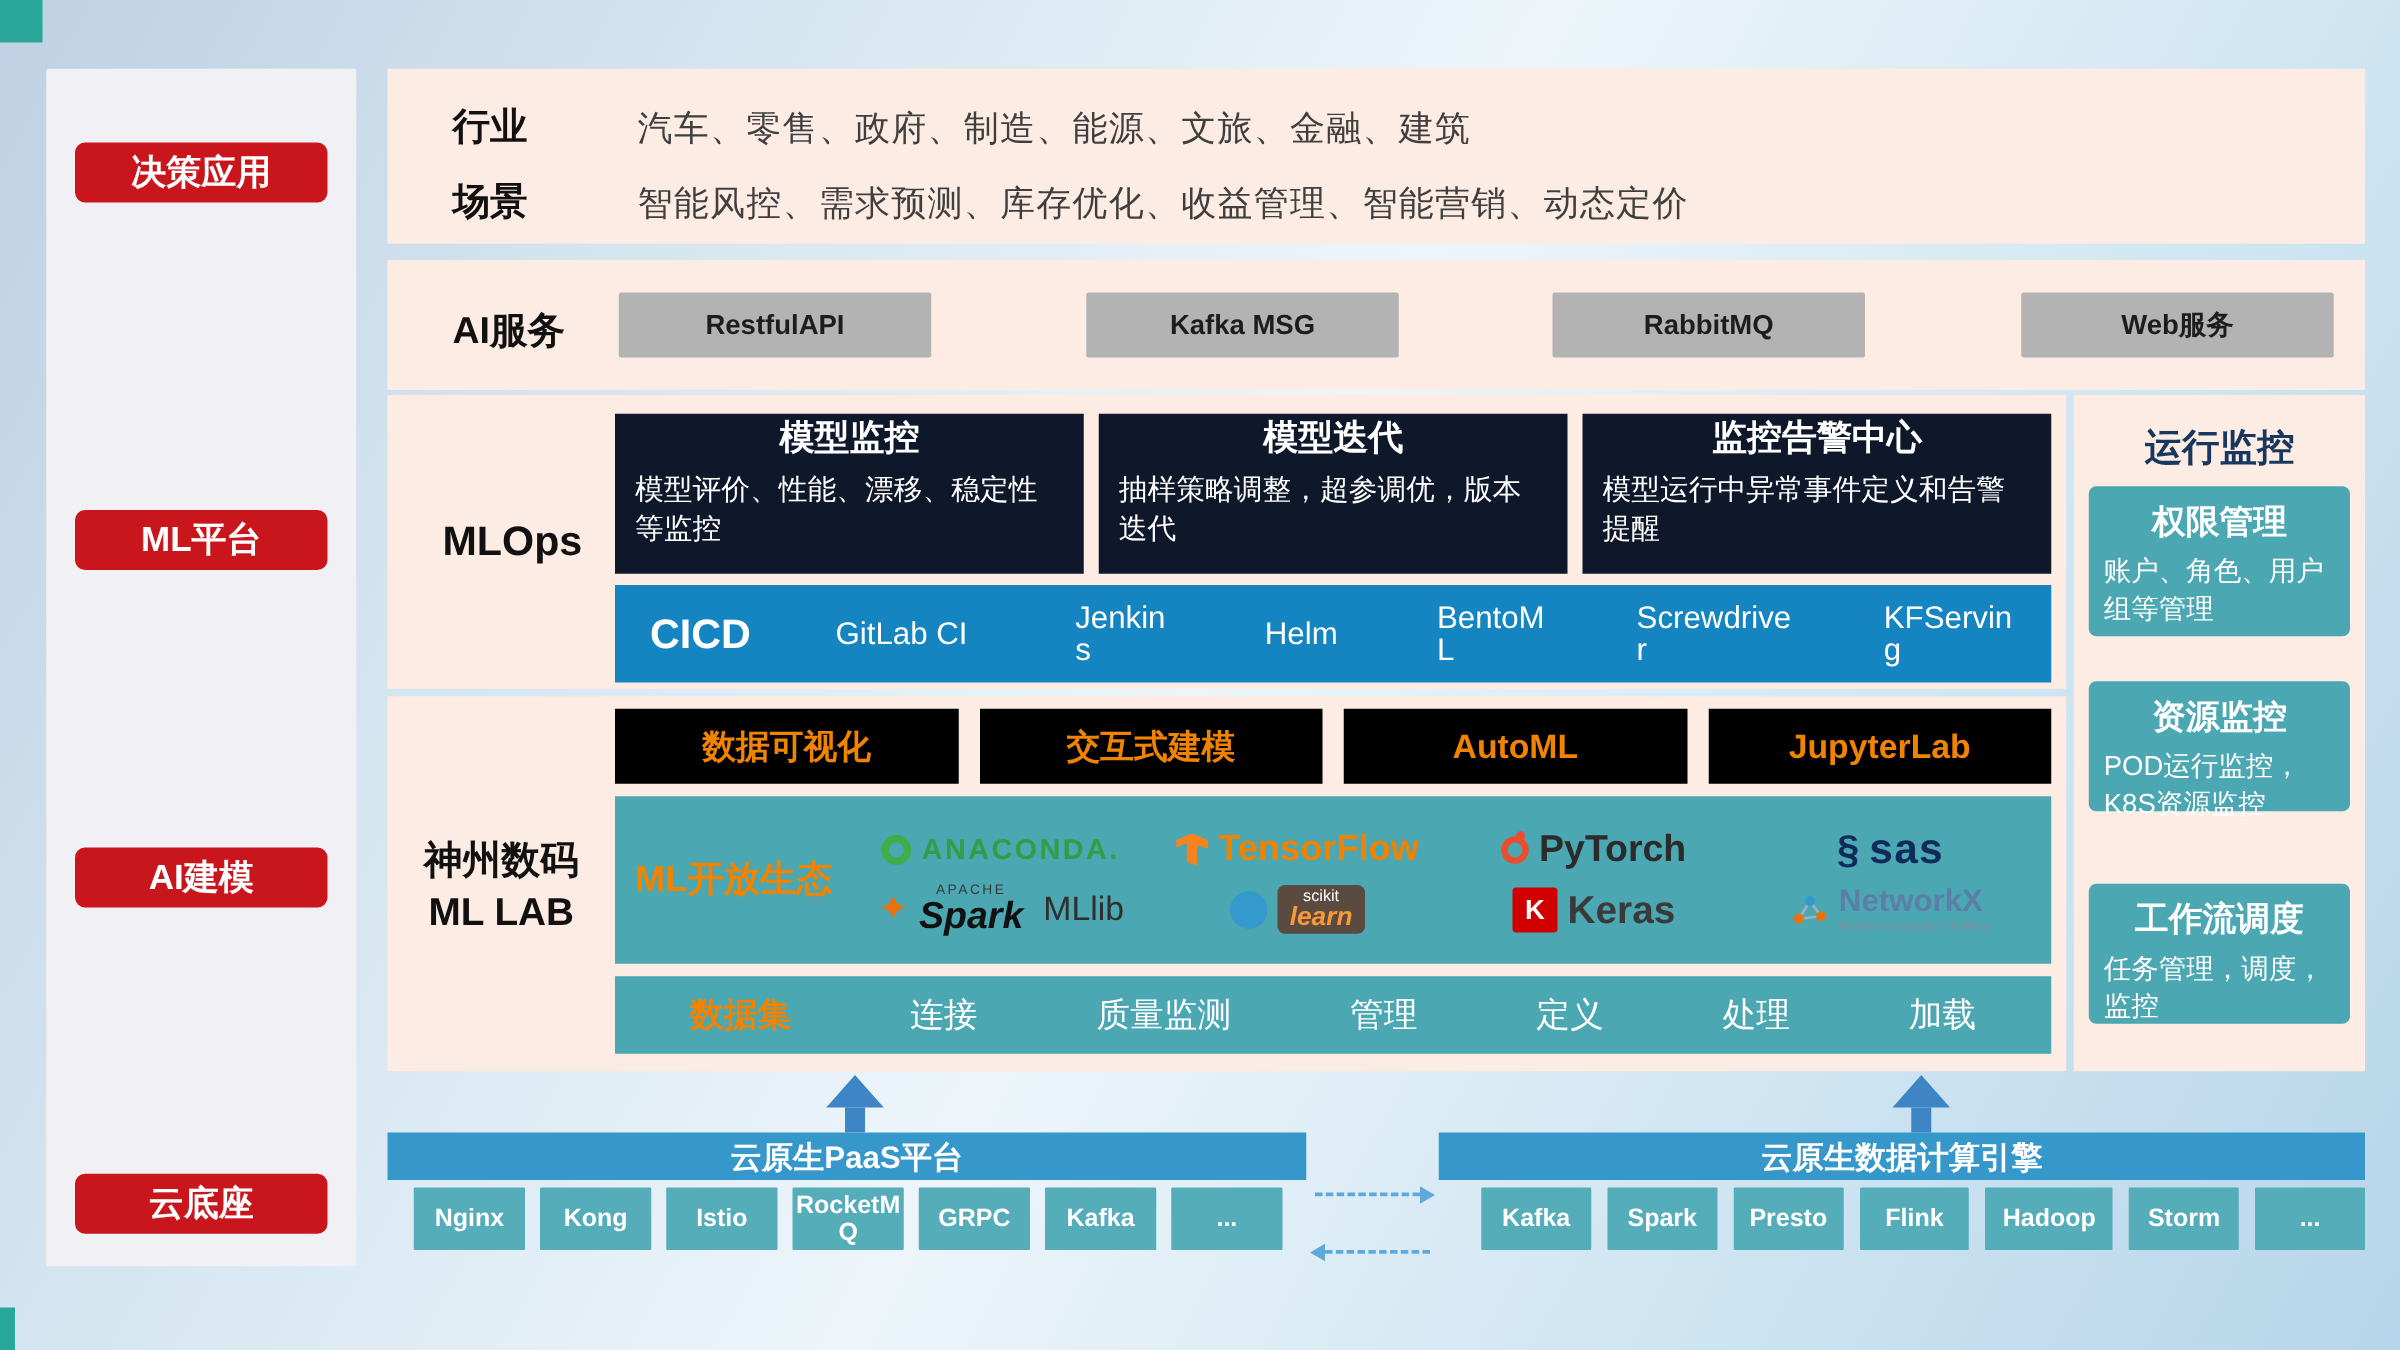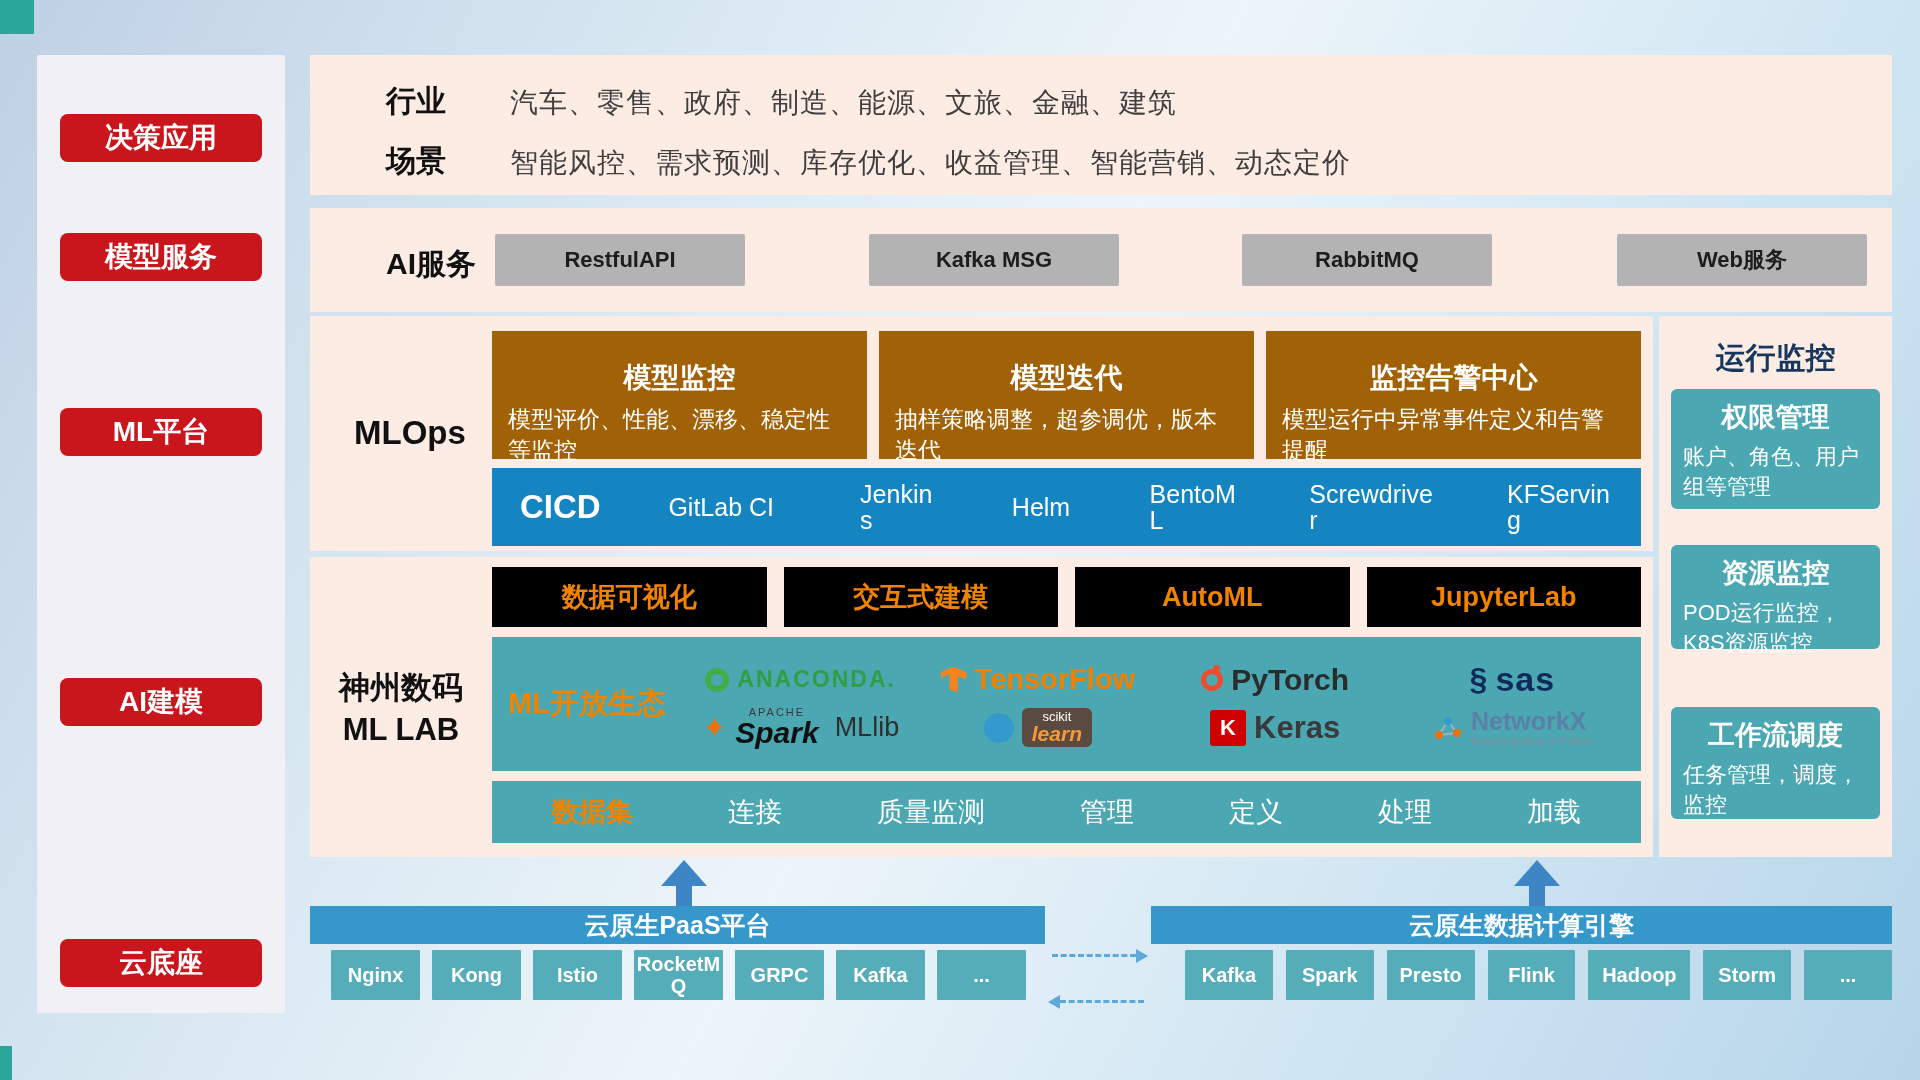--- a/index.html
+++ b/index.html
@@ -16,28 +16,28 @@
     font-weight:bold; font-size:28px; display:flex; align-items:center; justify-content:center; border-radius:8px; }
 
   .panel { position:absolute; background:#fdece4; }
   .top-panel { left:310px; top:55px; width:1582px; height:140px; }
   .ai-panel { left:310px; top:208px; width:1582px; height:104px; }
   .mlops-panel { left:310px; top:316px; width:1343px; height:235px; }
   .monitor-panel { left:1659px; top:316px; width:233px; height:541px; }
   .mllab-panel { left:310px; top:557px; width:1343px; height:300px; }
 
   .blk-label { position:absolute; font-weight:bold; color:#111; }
-  .row-label { position:absolute; font-size:30px; font-weight:bold; color:#111;margin-left:24px; }
+  .row-label { position:absolute; font-size:30px; font-weight:bold; color:#111; }
   .row-text { position:absolute; font-size:28px; color:#3f3f3f; letter-spacing:1px; }
 
   .gray-btn { position:absolute; top:26px; width:250px; height:52px; background:#b3b3b3; color:#1d1d1d;
     font-size:22px; font-weight:600; display:flex; align-items:center; justify-content:center; border-radius:2px; }
 
   .mlops-cards { position:absolute; left:182px; top:15px; width:1149px; height:128px; display:flex; gap:12px; }
-  .blue-card { flex:1; background:#a16207; color:#fff; padding:28px 16px 8px; }
+  .blue-card { flex:1; background:#0f172a; color:#fff; padding:0 16px 8px; }
   .blue-card .bc-title { text-align:center; font-size:28px; font-weight:bold; margin-bottom:7px; }
   .blue-card .bc-desc { font-size:23px; line-height:1.35; }
 
   .cicd-bar { position:absolute; left:182px; top:152px; width:1149px; height:78px; background:#1585c2;
     display:flex; align-items:center; justify-content:space-between; padding:0 28px; color:#fff; }
   .cicd-label { font-size:33px; font-weight:bold; }
   .cicd-tool { font-size:25px; line-height:1.05; text-align:left; }
   .brk { word-break:break-all; }
 
   .mon-title { position:absolute; top:22px; width:100%; text-align:center; font-size:30px; font-weight:bold; color:#17375e; }
@@ -103,21 +103,20 @@
 </style>
 </head>
 <body>
 
 <div class="stage">
   <div class="corner-tl"></div>
   <div class="corner-bl"></div>
 
   <div class="sidebar">
     <div class="red-btn" style="top:59px">决策应用</div>
-    <div class="red-btn" style="top:178px">模型服务</div>
     <div class="red-btn" style="top:353px">ML平台</div>
     <div class="red-btn" style="top:623px">AI建模</div>
     <div class="red-btn" style="top:884px">云底座</div>
   </div>
 
   <div class="panel top-panel">
     <div class="row-label" style="left:52px; top:26px">行业</div>
     <div class="row-text" style="left:200px; top:29px">汽车、零售、政府、制造、能源、文旅、金融、建筑</div>
     <div class="row-label" style="left:52px; top:86px">场景</div>
     <div class="row-text" style="left:200px; top:89px">智能风控、需求预测、库存优化、收益管理、智能营销、动态定价</div>

